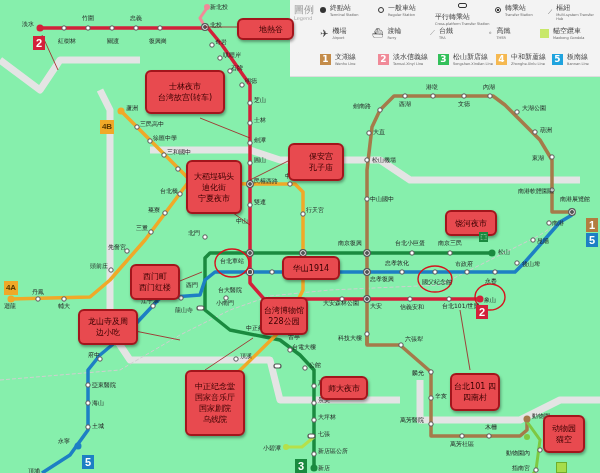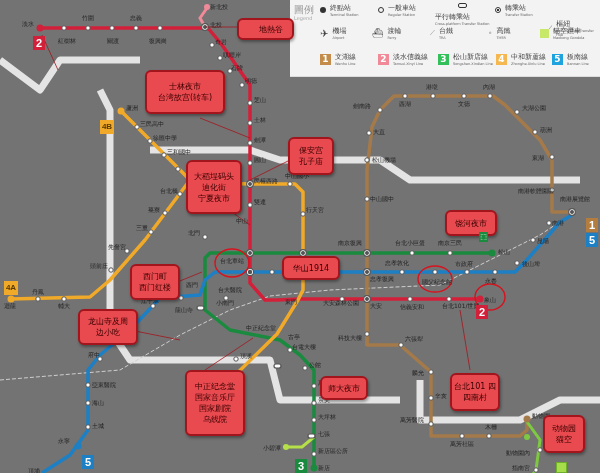--- a/index.html
+++ b/index.html
@@ -1,16 +1,16 @@
 <!DOCTYPE html>
 <html><head>
 <meta charset="utf-8">
 <style>
   html,body{margin:0;padding:0;background:#f7f6f6;}
-  #map{position:relative;width:600px;height:473px;overflow:hidden;background:#737373;font-family:"DejaVu Sans",sans-serif;}
+  #map{position:relative;width:600px;height:473px;overflow:hidden;background:#86efac;font-family:"DejaVu Sans",sans-serif;}
   svg{position:absolute;left:0;top:0;}
   .cn{font-size:6px;fill:#222;font-family:"DejaVu Sans",sans-serif;}
   .callout{position:absolute;background:#e84a4f;border:2px solid #a3151c;border-radius:6px;color:#3a0000;font-size:8px;line-height:11px;text-align:center;display:flex;flex-direction:column;justify-content:center;align-items:center;box-shadow:1px 2px 3px rgba(0,0,0,.35);font-family:"DejaVu Sans",sans-serif;}
   .legend{position:absolute;left:290px;top:0;width:310px;height:76px;background:#f3f3f3;border-bottom:1px solid #ddd;font-family:"DejaVu Sans",sans-serif;}
   .lg-row{position:absolute;display:flex;align-items:center;gap:4px;}
   .lg-cn{font-size:7px;color:#444;}
   .lg-en{font-size:3.5px;color:#666;line-height:4px;}
   .lbadge{display:inline-block;width:11px;height:11px;color:#fff;font-size:9px;font-weight:bold;text-align:center;line-height:11px;}
   .badge{position:absolute;width:12px;height:14px;color:#fff;font-weight:bold;font-size:11px;text-align:center;line-height:14px;font-family:"Liberation Sans",sans-serif;}
 </style>
@@ -326,21 +326,21 @@
           <div class="lg-en">Cross-platform Transfer Station</div>
         </div>
     </div>
     <div class="lg-row" style="left:205px;top:3px;">
       <span style="width:4px;height:4px;border-radius:50%;border:1.5px solid #333;display:inline-block;background:radial-gradient(#333 35%,#fff 40%)"></span>
       <div>
           <div class="lg-cn">轉乘站</div>
           <div class="lg-en">Transfer Station</div>
         </div>
     </div>
-    <div class="lg-row" style="left:258px;top:19px;">
+    <div class="lg-row" style="left:258px;top:3px;">
       <span style="font-size:6px;color:#555">⟋</span>
       <div>
           <div class="lg-cn">樞紐</div>
           <div class="lg-en">Multi-system Transfer Hub</div>
         </div>
     </div>
 
     <div class="lg-row" style="left:30px;top:26px;">
       <span style="font-size:10px;color:#444">✈</span>
       <div>
@@ -424,21 +424,21 @@
   <div class="badge" style="left:295px;top:459px;background:#1a8a3f;">3</div>
   <div class="badge" style="left:82px;top:455px;background:#1d7fc4;">5</div>
 
   <div class="callout" style="left:237px;top:18px;width:42px;height:18px;padding-left:11px;">
     <span>地熱谷</span>
   </div>
   <div class="callout" style="left:145px;top:70px;width:76px;height:40px;">
     <span>士林夜市</span>
     <span>台湾故宫(转车)</span>
   </div>
-  <div class="callout" style="left:288px;top:137px;width:42px;height:34px;">
+  <div class="callout" style="left:288px;top:143px;width:42px;height:34px;padding-left:10px;">
     <span>保安宫</span>
     <span>孔子庙</span>
   </div>
   <div class="callout" style="left:186px;top:160px;width:52px;height:50px;">
     <span>大稻埕码头</span>
     <span>迪化街</span>
     <span>宁夏夜市</span>
   </div>
   <div class="callout" style="left:445px;top:210px;width:48px;height:22px;">
     <span>饶河夜市</span>
@@ -446,20 +446,24 @@
   <div class="callout" style="left:282px;top:256px;width:54px;height:20px;">
     <span>华山1914</span>
   </div>
   <div class="callout" style="left:130px;top:264px;width:46px;height:32px;">
     <span>西门町</span>
     <span>西门红楼</span>
   </div>
   <div class="callout" style="left:78px;top:309px;width:56px;height:32px;">
     <span>龙山寺及周</span>
     <span>边小吃</span>
+  </div>
+  <div class="callout" style="left:260px;top:297px;width:44px;height:34px;">
+    <span>台湾博物馆</span>
+    <span>228公园</span>
   </div>
   <div class="callout" style="left:320px;top:376px;width:44px;height:20px;">
     <span>师大夜市</span>
   </div>
   <div class="callout" style="left:450px;top:373px;width:46px;height:34px;">
     <span>台北101  四</span>
     <span>四南村</span>
   </div>
   <div class="callout" style="left:185px;top:370px;width:56px;height:62px;">
     <span>中正纪念堂</span>

